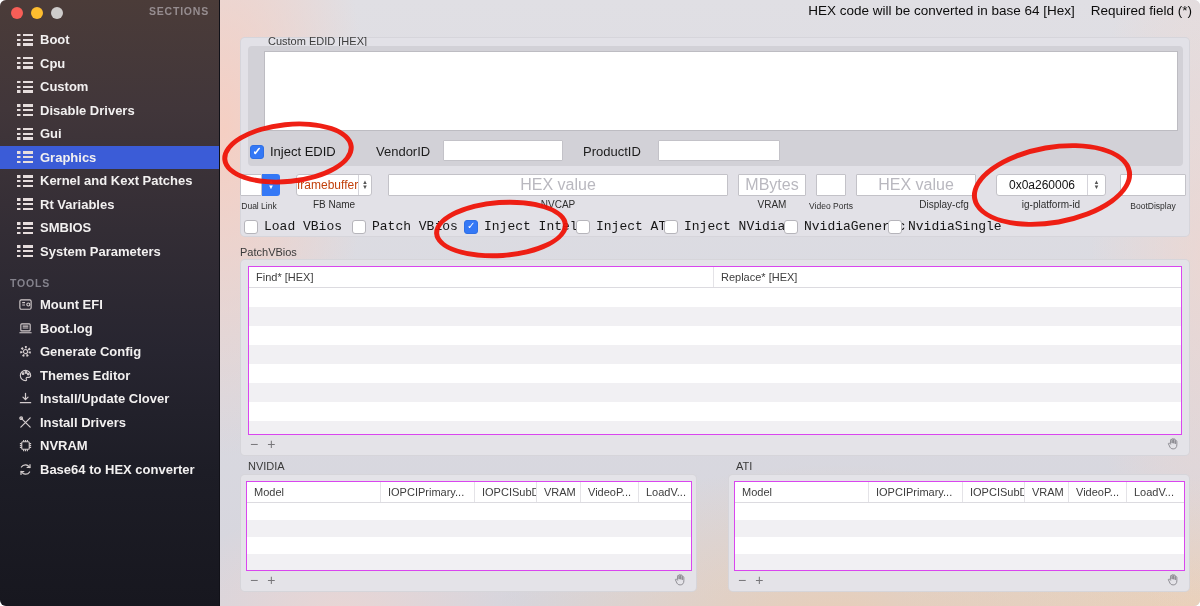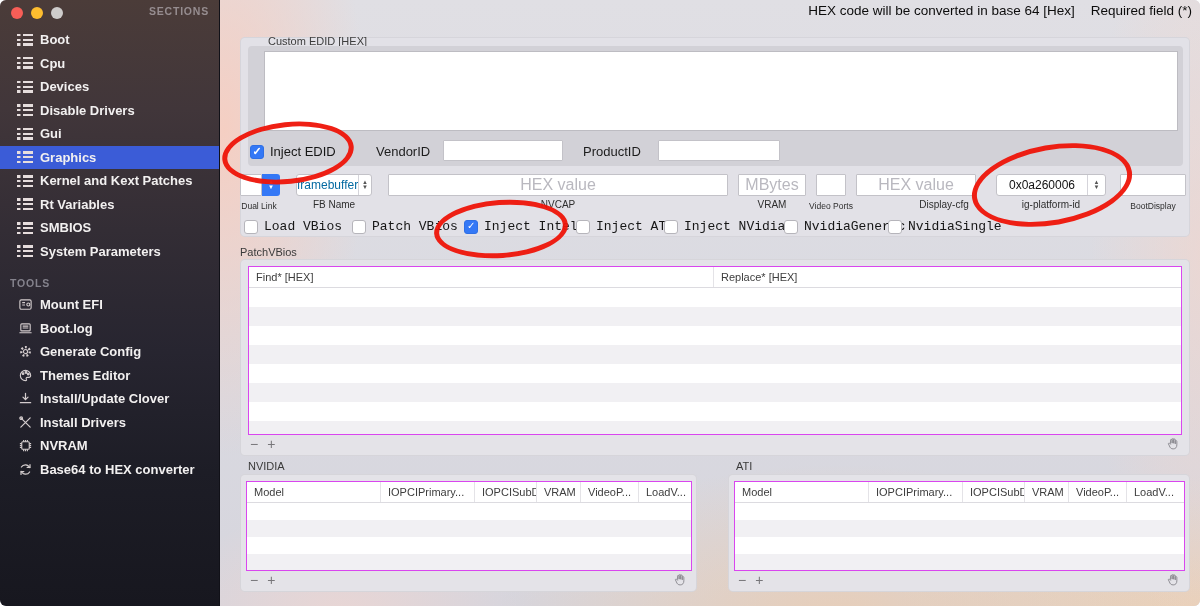--- a/index.html
+++ b/index.html
@@ -62,21 +62,21 @@
   .cb .cb-lbl { margin-left:6px; font-size:13px; color:#161616; white-space:nowrap; }
 
   .row2-label { position:absolute; top:199px; font-size:10px; color:#2e2e2e; text-align:center; white-space:nowrap; }
   .row2-label.small { font-size:8.5px; top:201px; }
   .stepper { display:flex; flex-direction:column; align-items:center; justify-content:center; width:18px; }
   .stepper span { font-size:6px; line-height:5px; color:#555; }
   .stepper.blue { background:#3478f6; border-radius:0 3px 3px 0; height:22px; }
   .stepper.blue span { color:#fff; }
   .combo { position:absolute; top:174px; height:22px; display:flex; background:#fff; border:1px solid #c3c2c8; border-radius:3px; overflow:hidden; }
   .combo .val { flex:1; display:flex; align-items:center; justify-content:center; font-size:12px; color:#111; }
-  .combo .val.ph { color:#0369a1; }
+  .combo .val.ph { color:#c2410c; }
   .combo .stepper { border-left:1px solid #d5d4da; }
   .plain { position:absolute; top:174px; height:22px; }
 
   .cbrow { position:absolute; top:219px; left:0; width:980px; height:18px;font-family:Liberation Mono, monospace; }
   .cbrow .cb { position:absolute; top:0; }
 
   .section-label { position:absolute; font-size:11px; color:#3a3a3a; }
 
   .tablebox { position:absolute; background:#e4e3e8; border:1px solid rgba(0,0,0,.06); border-radius:5px; }
   .tbl { position:absolute; background:#fff; border:1px solid #d946ef; }
@@ -111,21 +111,21 @@
         <div class="side-item">
           <span class="list-icon"></span>
           <span class="lbl">Boot</span>
         </div>
         <div class="side-item">
           <span class="list-icon"></span>
           <span class="lbl">Cpu</span>
         </div>
         <div class="side-item">
           <span class="list-icon"></span>
-          <span class="lbl">Devices</span>
+          <span class="lbl">Custom</span>
         </div>
         <div class="side-item">
           <span class="list-icon"></span>
           <span class="lbl">Disable Drivers</span>
         </div>
         <div class="side-item">
           <span class="list-icon"></span>
           <span class="lbl">Gui</span>
         </div>
         <div class="side-item selected">

